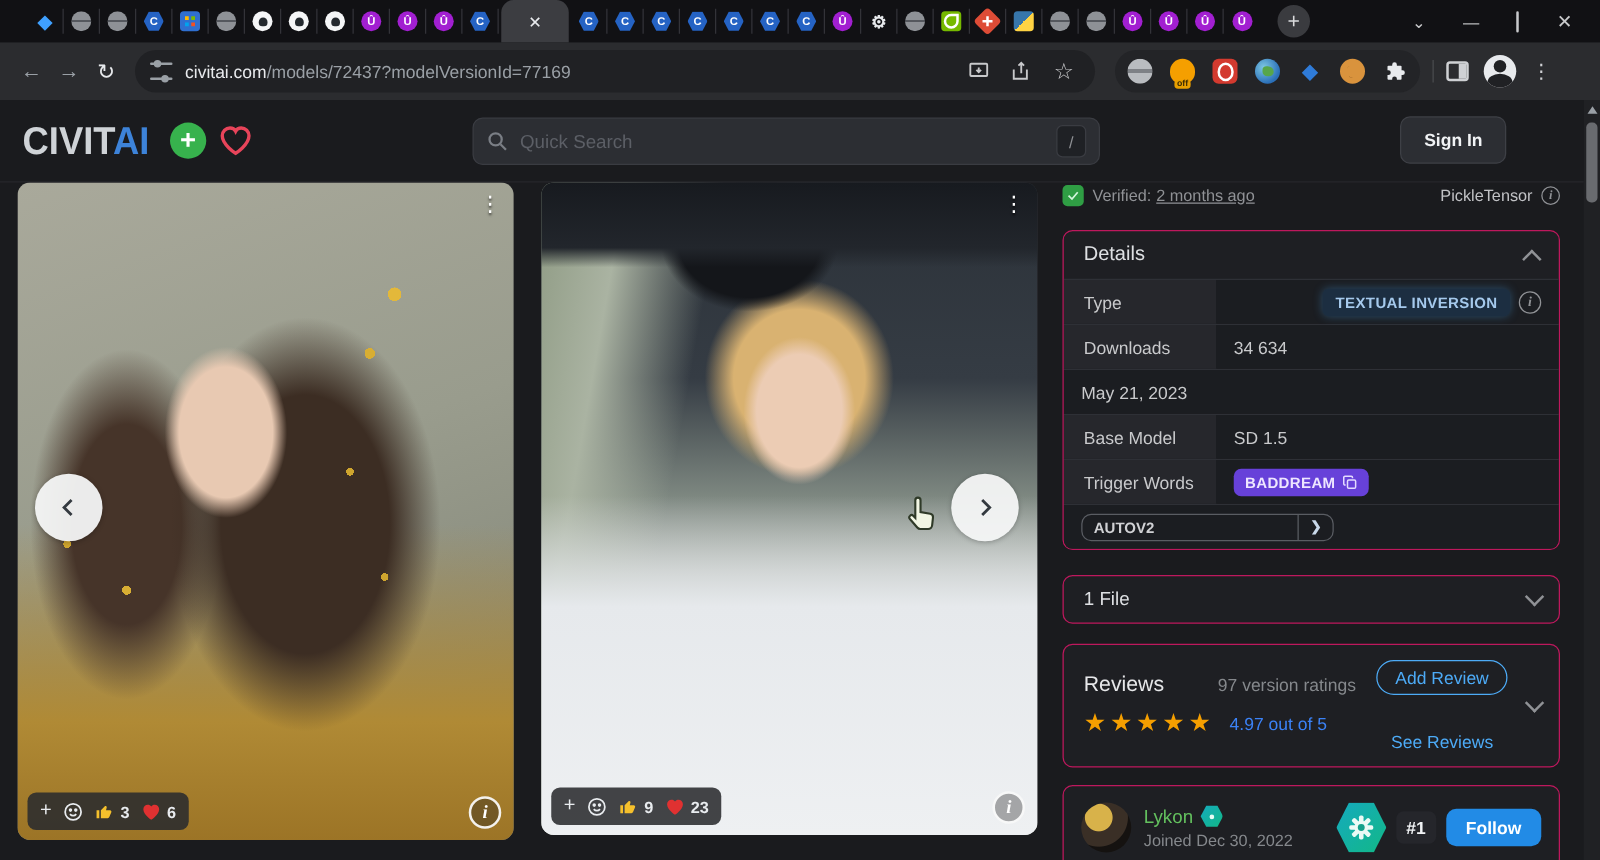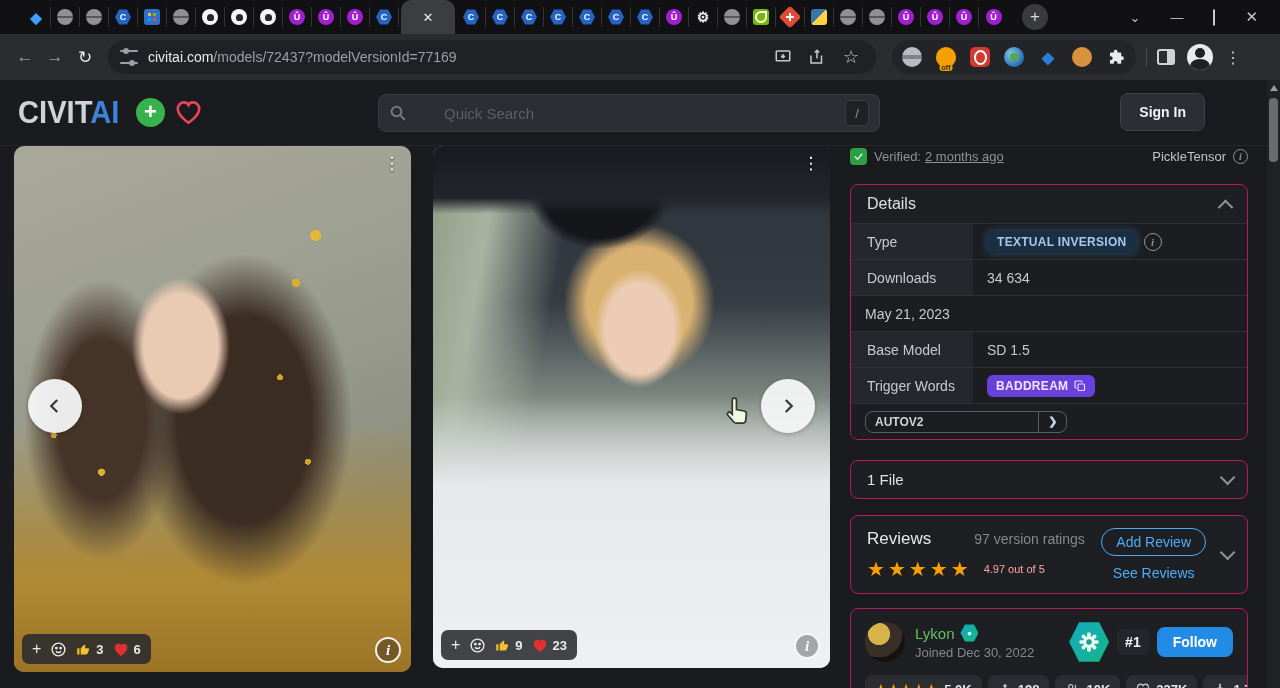--- a/index.html
+++ b/index.html
@@ -93,21 +93,21 @@
 
   
   #siteheader { position:absolute; top:80px; left:0; width:1267px; height:66px; background:#1a1b1e;
     border-bottom:1px solid #26272b; display:flex; align-items:center; padding:0 18px; }
   #logo { font-weight:900; font-size:31px; letter-spacing:0px; transform:scaleX(.94); transform-origin:left; cursor:pointer; }
   #logo .lp { color:#cfd3d7; } #logo .la { color:#3d83d9; }
   #addbtn { width:29px; height:29px; border-radius:50%; background:#37b24d; color:#fff; font-size:22px; font-weight:bold;
     display:flex; align-items:center; justify-content:center; margin-left:10px; cursor:pointer; padding-bottom:2px; }
   #headerheart { margin-left:10px; cursor:pointer; display:flex; }
   #searchbox { position:absolute; left:378px; top:14px; width:502px; height:38px; background:#2c2e33;
-    border:1px solid #3a3c42; border-radius:8px; display:flex; align-items:center; padding:0 10px;gap:28px; }
+    border:1px solid #3a3c42; border-radius:8px; display:flex; align-items:center; padding:0 10px; }
   #searchbox input { flex:1; background:transparent; border:none; outline:none; color:#c1c2c5;
     font-size:15px; font-family:"Liberation Sans",sans-serif; }
   #searchbox input::placeholder { color:#5c5f66; }
   .slashkey { width:24px; height:26px; background:#1f2125; border:1px solid #3a3c42; border-radius:5px;
     color:#909296; font-size:13px; display:flex; align-items:center; justify-content:center; }
   #signin { position:absolute; right:62px; top:13px; height:38px; padding:0 18px; background:#2c2e33;
     border:1px solid #3e4046; border-radius:8px; color:#f1f3f5; font-size:14px; font-weight:bold;
     display:flex; align-items:center; cursor:pointer; }
 
   
@@ -189,25 +189,25 @@
   .hashpill .seg.go { color:#c8d8ea; font-size:11px; }
   #filecard { margin-bottom:16px; }
   #filecard .cardhead .t { font-size:15px; }
   #reviewscard { margin-bottom:14px; padding:12px 16px; display:flex; align-items:center; }
   .revleft { flex:1; }
   .revrow1 { display:flex; align-items:baseline; gap:12px; }
   .revtitle { color:#e6e7e9; font-size:17px; font-weight:500; }
   .revcount { color:#85888c; font-size:14px;margin-left:31px; }
   .revrow2 { display:flex; align-items:center; gap:12px; margin-top:8px; }
   .stars { color:#f59f00; font-size:20px; letter-spacing:3px; white-space:nowrap; }
-  .ratingtext { color:#fca5a5; font-size:11px; }
+  .ratingtext { color:#3b82f6; font-size:14px; }
   .revright { display:flex; flex-direction:column; align-items:center; gap:9px; margin-right:14px; }
   #addreview { border:1px solid #4dabf7; color:#4dabf7; background:transparent; font-size:14px; font-weight:500;
     padding:5px 14px; border-radius:16px; cursor:pointer; font-family:"Liberation Sans",sans-serif; }
-  #seereviews { color:#4dabf7; font-size:14px; cursor:pointer; }
+  #seereviews { color:#4dabf7; font-size:14px; cursor:pointer;margin-top:20px; }
   #creatorcard { padding:12px 14px; }
   .crow { display:flex; align-items:center; }
   .cavatar { width:40px; height:40px; border-radius:50%; flex-shrink:0; cursor:pointer;
     background:radial-gradient(circle at 35% 30%, #d8b24a 0 28%, #3a2f26 30% 60%, #151210 62%); }
   .cinfo { margin-left:10px; flex:1; }
   .cname { display:flex; align-items:center; gap:6px; }
   .cname .nm { color:#63c05e; font-size:15px; font-weight:500; cursor:pointer; }
   .hex { background:linear-gradient(135deg,#15aabf,#12b886); clip-path:polygon(25% 3%,75% 3%,100% 50%,75% 97%,25% 97%,0% 50%);
     display:flex; align-items:center; justify-content:center; }
   .hex.small { width:18px; height:18px; }
@@ -485,21 +485,21 @@
     <span class="infocircle">i</span>
   </div>
 
   <div class="panelcard" id="detailscard">
     <div class="cardhead">
       <span class="t">Details</span>
       <span class="chev up"></span>
     </div>
     <div class="drow">
       <div class="dlabel">Type</div>
-      <div class="dvalue" style="justify-content:flex-start;">
+      <div class="dvalue" style="justify-content:flex-end;">
         <span class="badge-blue">TEXTUAL INVERSION</span>
         <span class="infocircle" style="width:18px;height:18px;font-size:11px;">i</span>
       </div>
     </div>
     <div class="drow">
       <div class="dlabel">Downloads</div>
       <div class="dvalue">34 634</div>
     </div>
     <div class="drow">
       <div class="dvalue">May 21, 2023</div>

